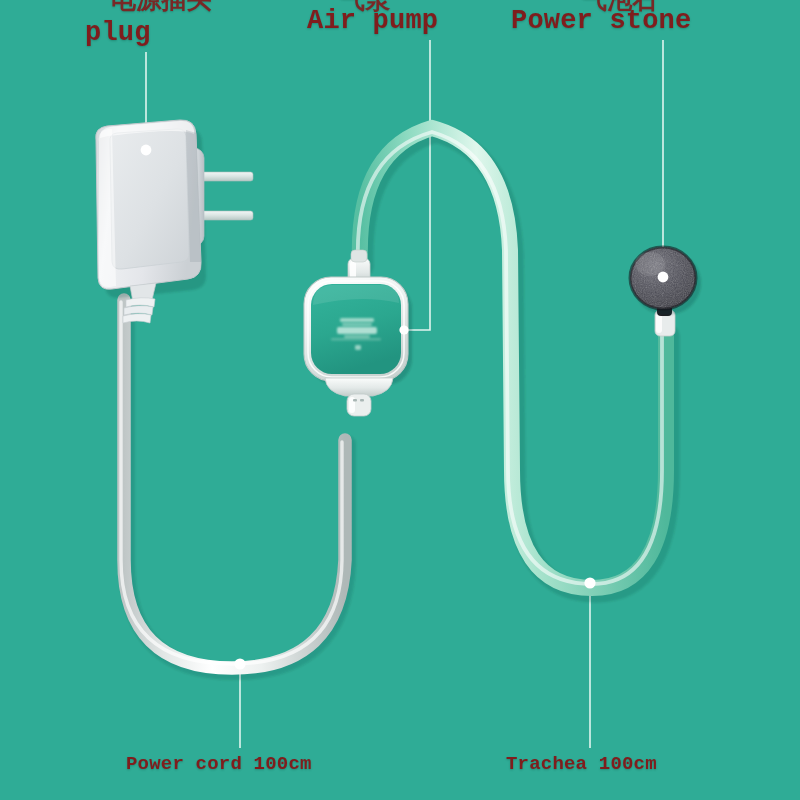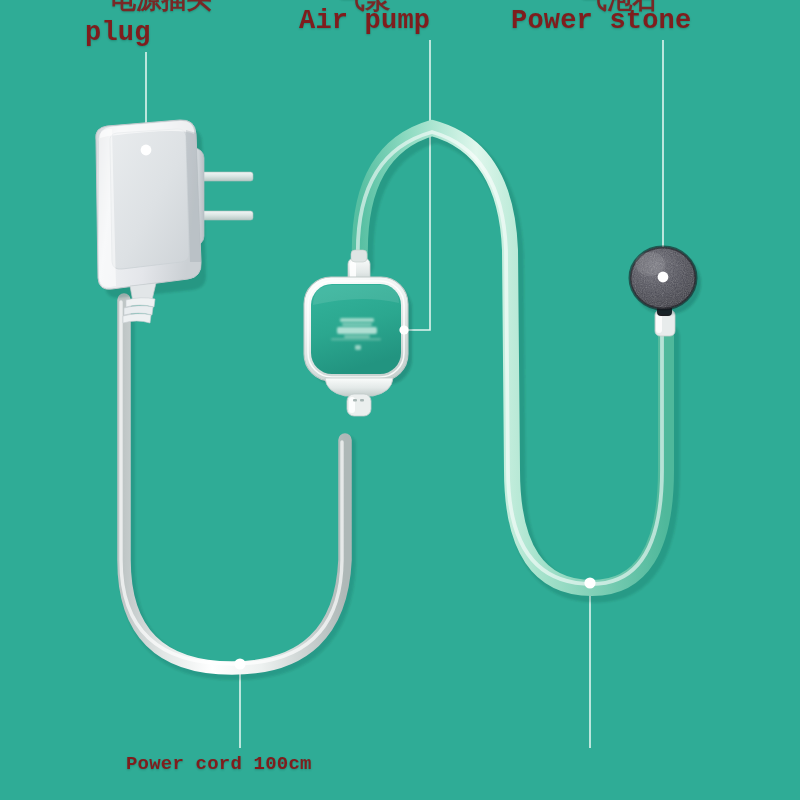--- a/index.html
+++ b/index.html
@@ -43,21 +43,21 @@
   }
   .label-cjk {
     font-size: 25px;
     opacity: .92;
   }
   #lbl-cjk-left  { left: 104px; top: -17px; }
   #lbl-cjk-mid   { left: 333px; top: -17px; }
   #lbl-cjk-right { left: 575px; top: -17px; }
 
   #lbl-plug        { left: 78px;  top: 18px; }
-  #lbl-pump        { left: 292px; top: 6px; text-align: right; }
+  #lbl-pump        { left: 300px; top: 6px; text-align: right; }
   #lbl-stone       { left: 504px; top: 6px; }
   #lbl-powercord   { left: 119px; top: 753px; }
   #lbl-trachea     { left: 499px; top: 753px; }
 </style>
 </head>
 <body>
 
 <div id="stage">
 
   <svg id="art" viewBox="0 0 800 800" xmlns="http://www.w3.org/2000/svg">
@@ -274,14 +274,15 @@
   </svg>
 
   <div class="label label-cjk" id="lbl-cjk-left">电源插头</div>
   <div class="label label-cjk" id="lbl-cjk-mid">气泵</div>
   <div class="label label-cjk" id="lbl-cjk-right">气泡石</div>
 
   <div class="label label-top" id="lbl-plug">plug</div>
   <div class="label label-top" id="lbl-pump">Air pump</div>
   <div class="label label-top" id="lbl-stone">Power stone</div>
   <div class="label label-bottom" id="lbl-powercord">Power cord 100cm</div>
+  <div class="label label-bottom" id="lbl-trachea">Trachea 100cm</div>
 
 </div>
 
 </body></html>

